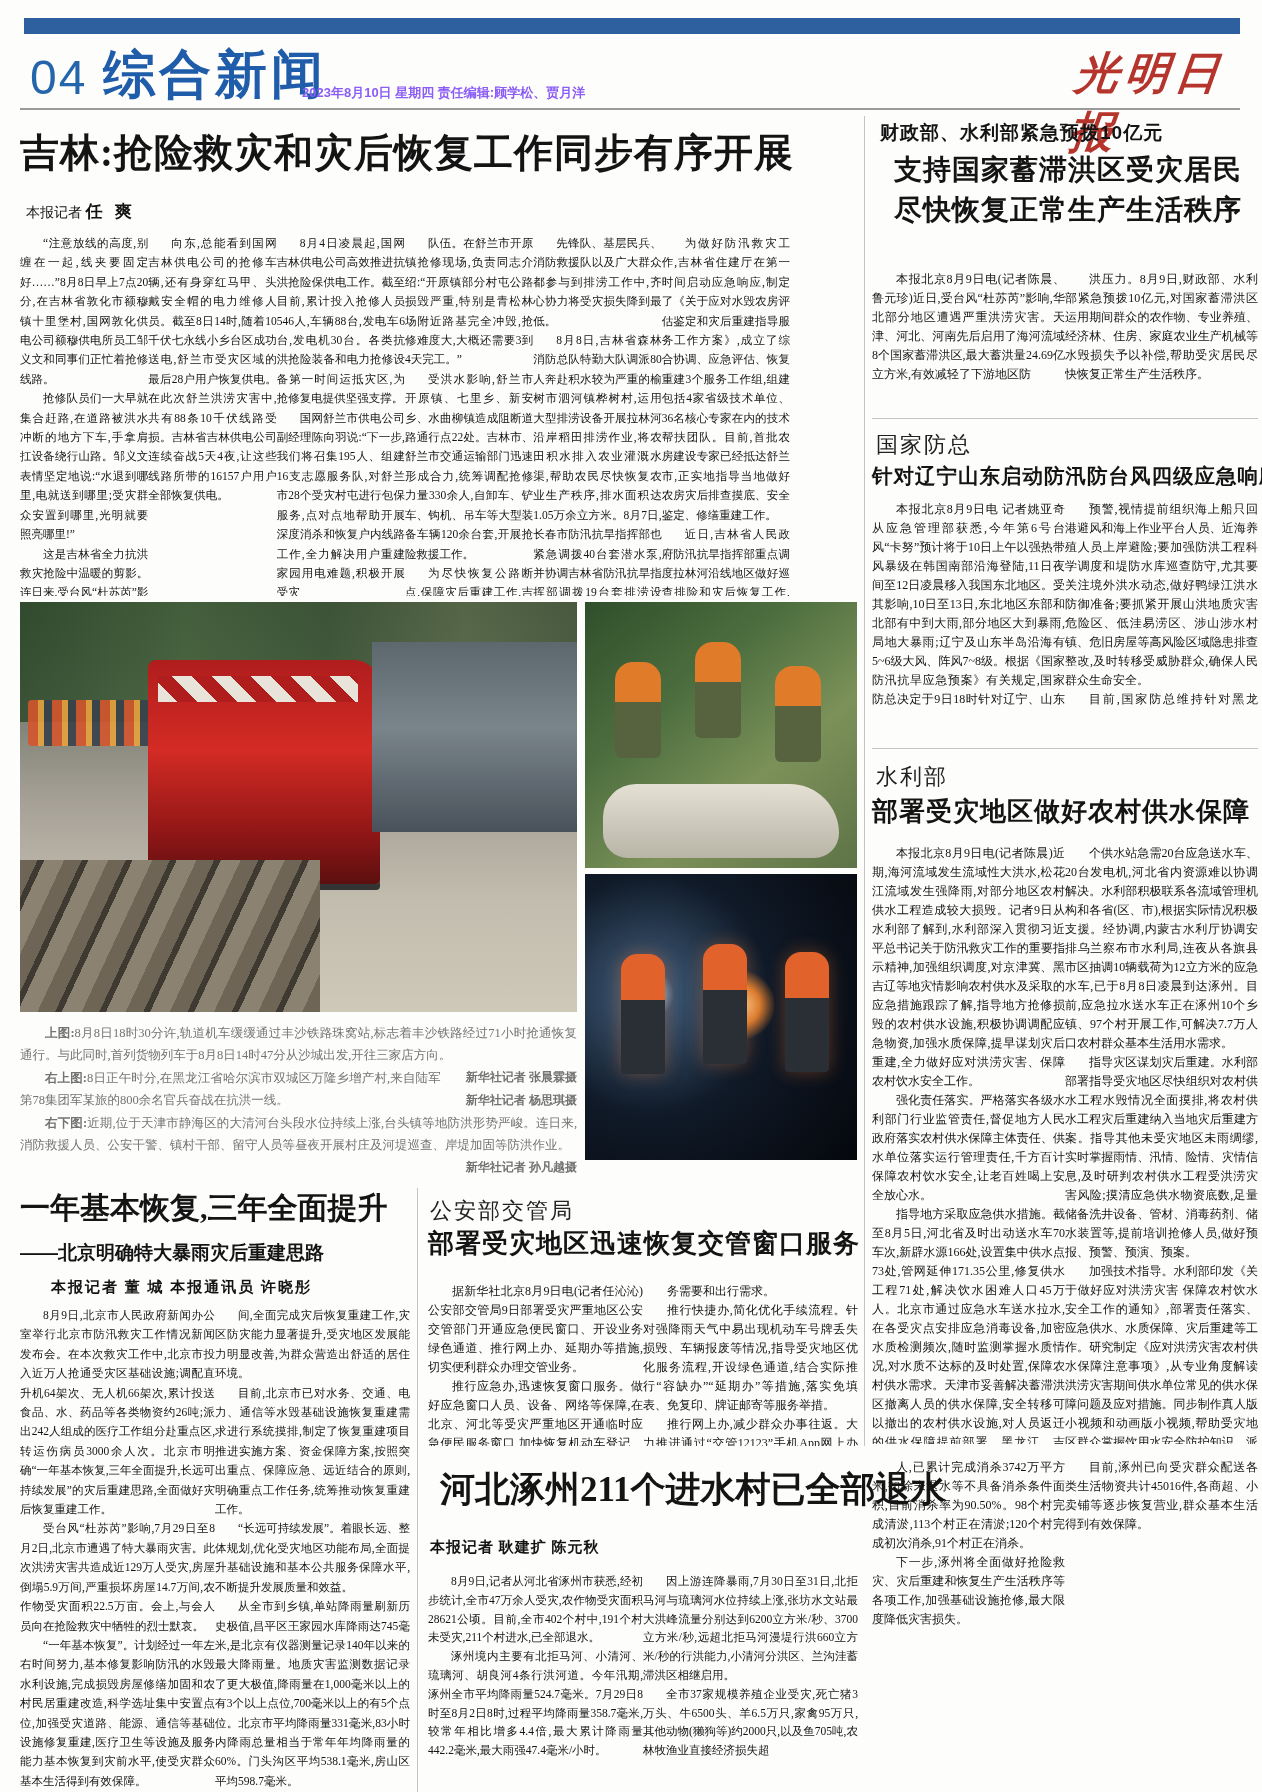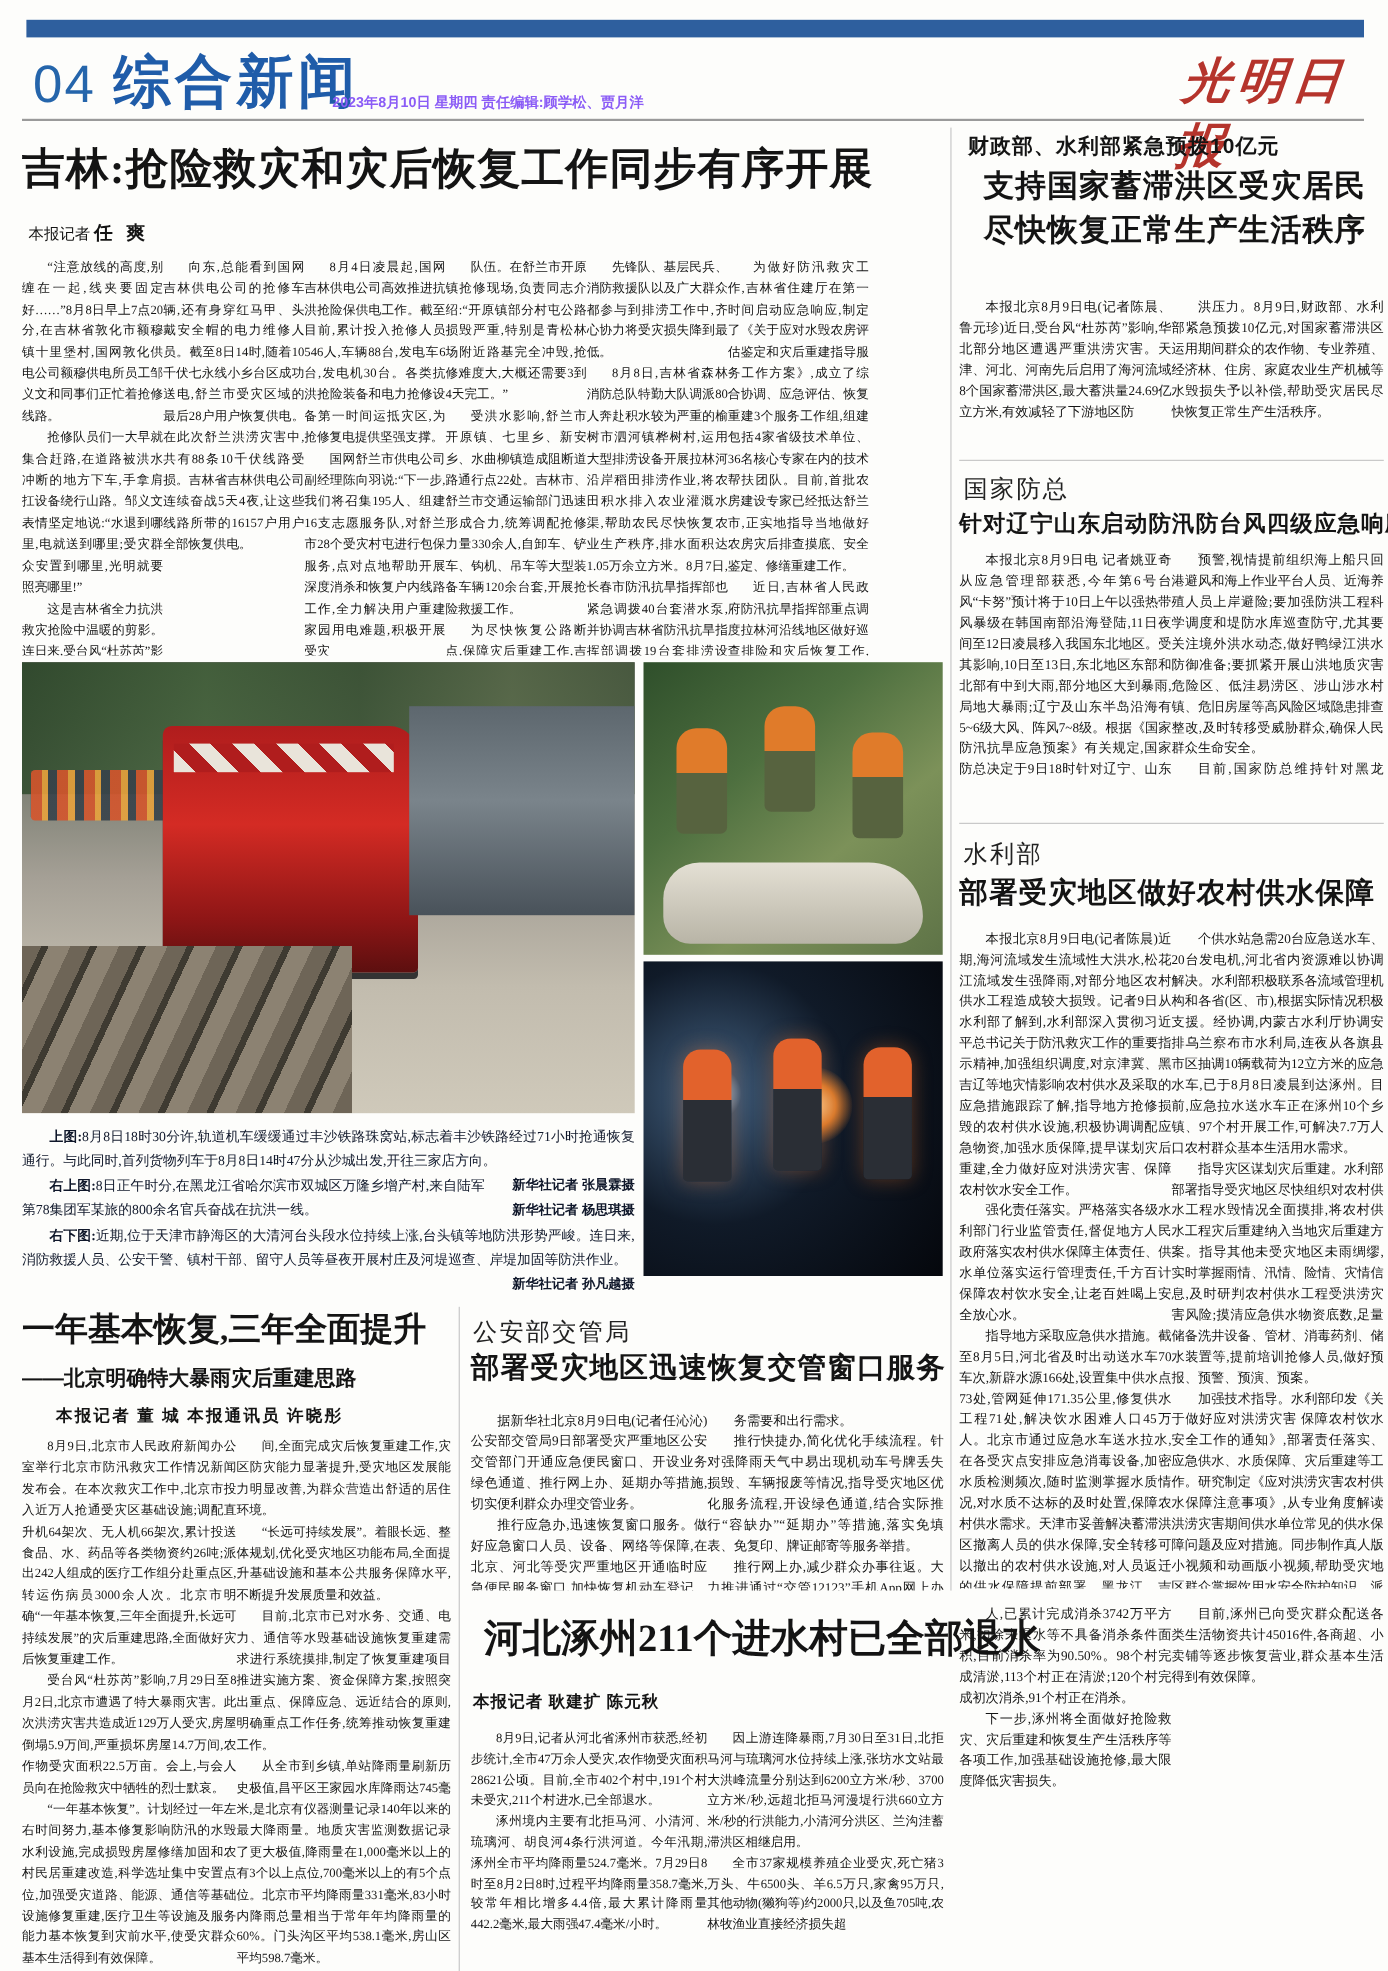--- a/index.html
+++ b/index.html
@@ -46,21 +46,21 @@
       background:linear-gradient(180deg,#e4e0d4,#b8b4a6);}
   .s-fig{position:absolute;width:46px;height:96px;border-radius:18px 18px 6px 6px;
       background:linear-gradient(180deg,#e07b2a 0 42%,#57633f 42% 100%);}
   #photo-night{left:585px;top:874px;width:272px;height:286px;
       background:radial-gradient(circle at 24% 42%,#bfe2ff 0%,#39536f 9%,#101a28 45%,#05070c 100%);}
   .n-fig{position:absolute;width:44px;height:120px;border-radius:16px 16px 4px 4px;
       background:linear-gradient(180deg,#e2622c 0 38%,#2a2e35 38% 100%);box-shadow:0 0 18px rgba(240,120,40,.35);}
   .n-glow{position:absolute;left:120px;top:96px;width:70px;height:70px;border-radius:50%;
       background:radial-gradient(circle,#ffd9a0 0%,#d97b2e 40%,rgba(0,0,0,0) 72%);}
   
-  #captions{left:20px;top:1022px;width:557px;height:142px;font-size:12.5px;line-height:22px;text-align:justify;color:#0f172a;}
+  #captions{left:20px;top:1022px;width:557px;height:142px;font-size:12.5px;line-height:22px;text-align:justify;color:#737373;}
   #captions p{margin:0 0 1px 0;text-indent:2em;}
   #captions .credit{float:right;font-weight:bold;font-family:"Liberation Sans",sans-serif;font-size:12px;}
   
   .kicker-strong{font-family:"Liberation Sans",sans-serif;font-weight:900;font-size:19px;letter-spacing:1px;}
   .kicker-light{font-family:"Liberation Sans",sans-serif;font-size:22px;letter-spacing:2px;color:#222;}
   .rc-head{font-weight:900;letter-spacing:1px;}
   #fin-kicker{left:880px;top:120px;}
   #fin-headline{left:876px;top:150px;width:384px;font-size:28px;line-height:40px;text-align:center;}
   #fin-cols{left:872px;top:270px;width:386px;height:138px;}
   #rule-fz{left:872px;top:418px;width:386px;}
@@ -214,22 +214,22 @@
   <div class="abs" id="bj-subhead">——北京明确特大暴雨灾后重建思路</div>
   <div class="abs" id="bj-byline"><b>本报记者 董 城  本报通讯员 许晓彤</b></div>
   <div class="abs colwrap" id="bj-cols">
     <div class="col">
         <p>8月9日,北京市人民政府新闻办公室举行北京市防汛救灾工作情况新闻发布会。在本次救灾工作中,北京市投入近万人抢通受灾区基础设施;调配直升机64架次、无人机66架次,累计投送食品、水、药品等各类物资约26吨;派出242人组成的医疗工作组分赴重点区,转运伤病员3000余人次。北京市明确“一年基本恢复,三年全面提升,长远可持续发展”的灾后重建思路,全面做好灾后恢复重建工作。</p>
         <p>受台风“杜苏芮”影响,7月29日至8月2日,北京市遭遇了特大暴雨灾害。此次洪涝灾害共造成近129万人受灾,房屋倒塌5.9万间,严重损坏房屋14.7万间,农作物受灾面积22.5万亩。会上,与会人员向在抢险救灾中牺牲的烈士默哀。</p>
         <p>“一年基本恢复”。计划经过一年左右时间努力,基本修复影响防汛的水毁水利设施,完成损毁房屋修缮加固和农村民居重建改造,科学选址集中安置点位,加强受灾道路、能源、通信等基础设施修复重建,医疗卫生等设施及服务能力基本恢复到灾前水平,使受灾群众基本生活得到有效保障。</p>
       </div>
     <div class="col">
         <p>间,全面完成灾后恢复重建工作,灾区防灾能力显著提升,受灾地区发展能力明显改善,为群众营造出舒适的居住环境。</p>
+        <p>目前,北京市已对水务、交通、电力、通信等水毁基础设施恢复重建需求进行系统摸排,制定了恢复重建项目推进实施方案、资金保障方案,按照突出重点、保障应急、远近结合的原则,明确重点工作任务,统筹推动恢复重建工作。</p>
         <p>“长远可持续发展”。着眼长远、整体规划,优化受灾地区功能布局,全面提升基础设施和基本公共服务保障水平,不断提升发展质量和效益。</p>
-        <p>目前,北京市已对水务、交通、电力、通信等水毁基础设施恢复重建需求进行系统摸排,制定了恢复重建项目推进实施方案、资金保障方案,按照突出重点、保障应急、远近结合的原则,明确重点工作任务,统筹推动恢复重建工作。</p>
         <p>从全市到乡镇,单站降雨量刷新历史极值,昌平区王家园水库降雨达745毫米,是北京有仪器测量记录140年以来的最大降雨量。地质灾害监测数据记录了更大极值,降雨量在1,000毫米以上的有3个以上点位,700毫米以上的有5个点位。北京市平均降雨量331毫米,83小时内降雨总量相当于常年年均降雨量的60%。门头沟区平均538.1毫米,房山区平均598.7毫米。</p>
         <p>夏林茂表示,本次暴雨导致洪水来势快、量级大、破坏力强,永定河流域洪峰最大。</p>
       </div>
   </div>
 
   <div class="abs vrule" id="vrule-bj"></div>
   <div class="abs vrule" id="vrule-main"></div>
 
   <div class="abs kicker-light" id="jg-kicker">公安部交管局</div>
   <div class="abs rc-head" id="jg-headline">部署受灾地区迅速恢复交管窗口服务</div>

